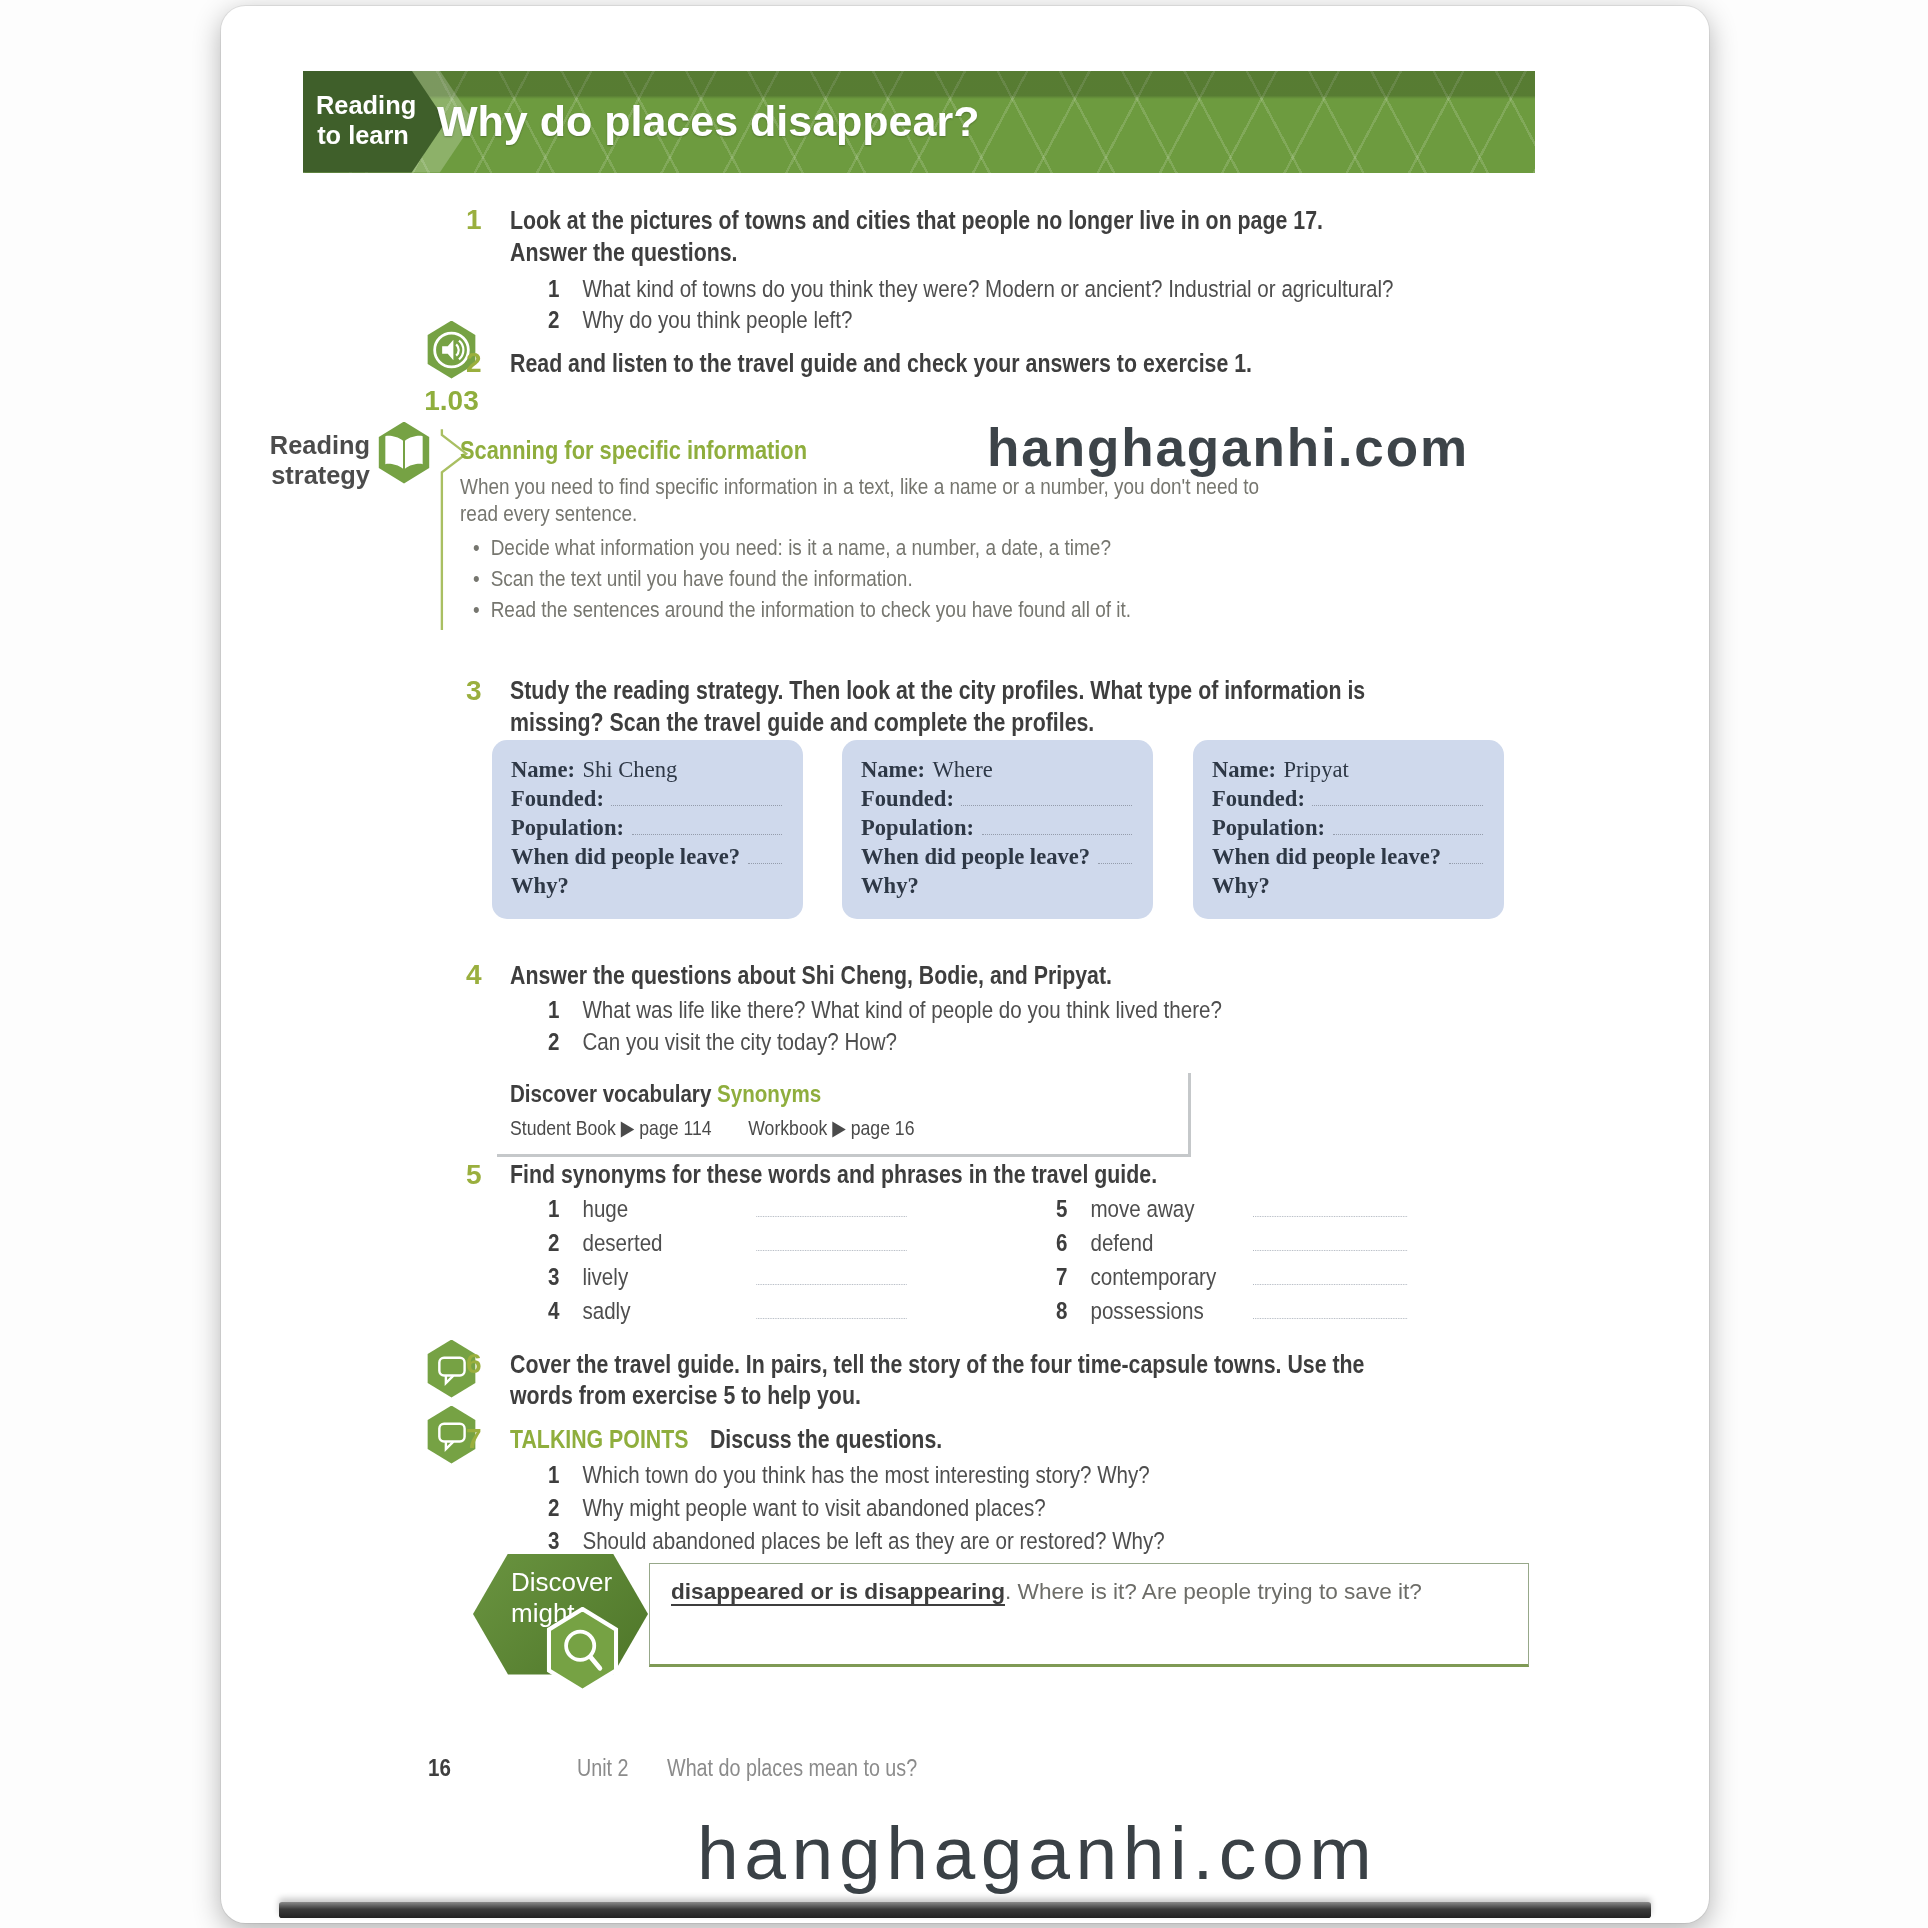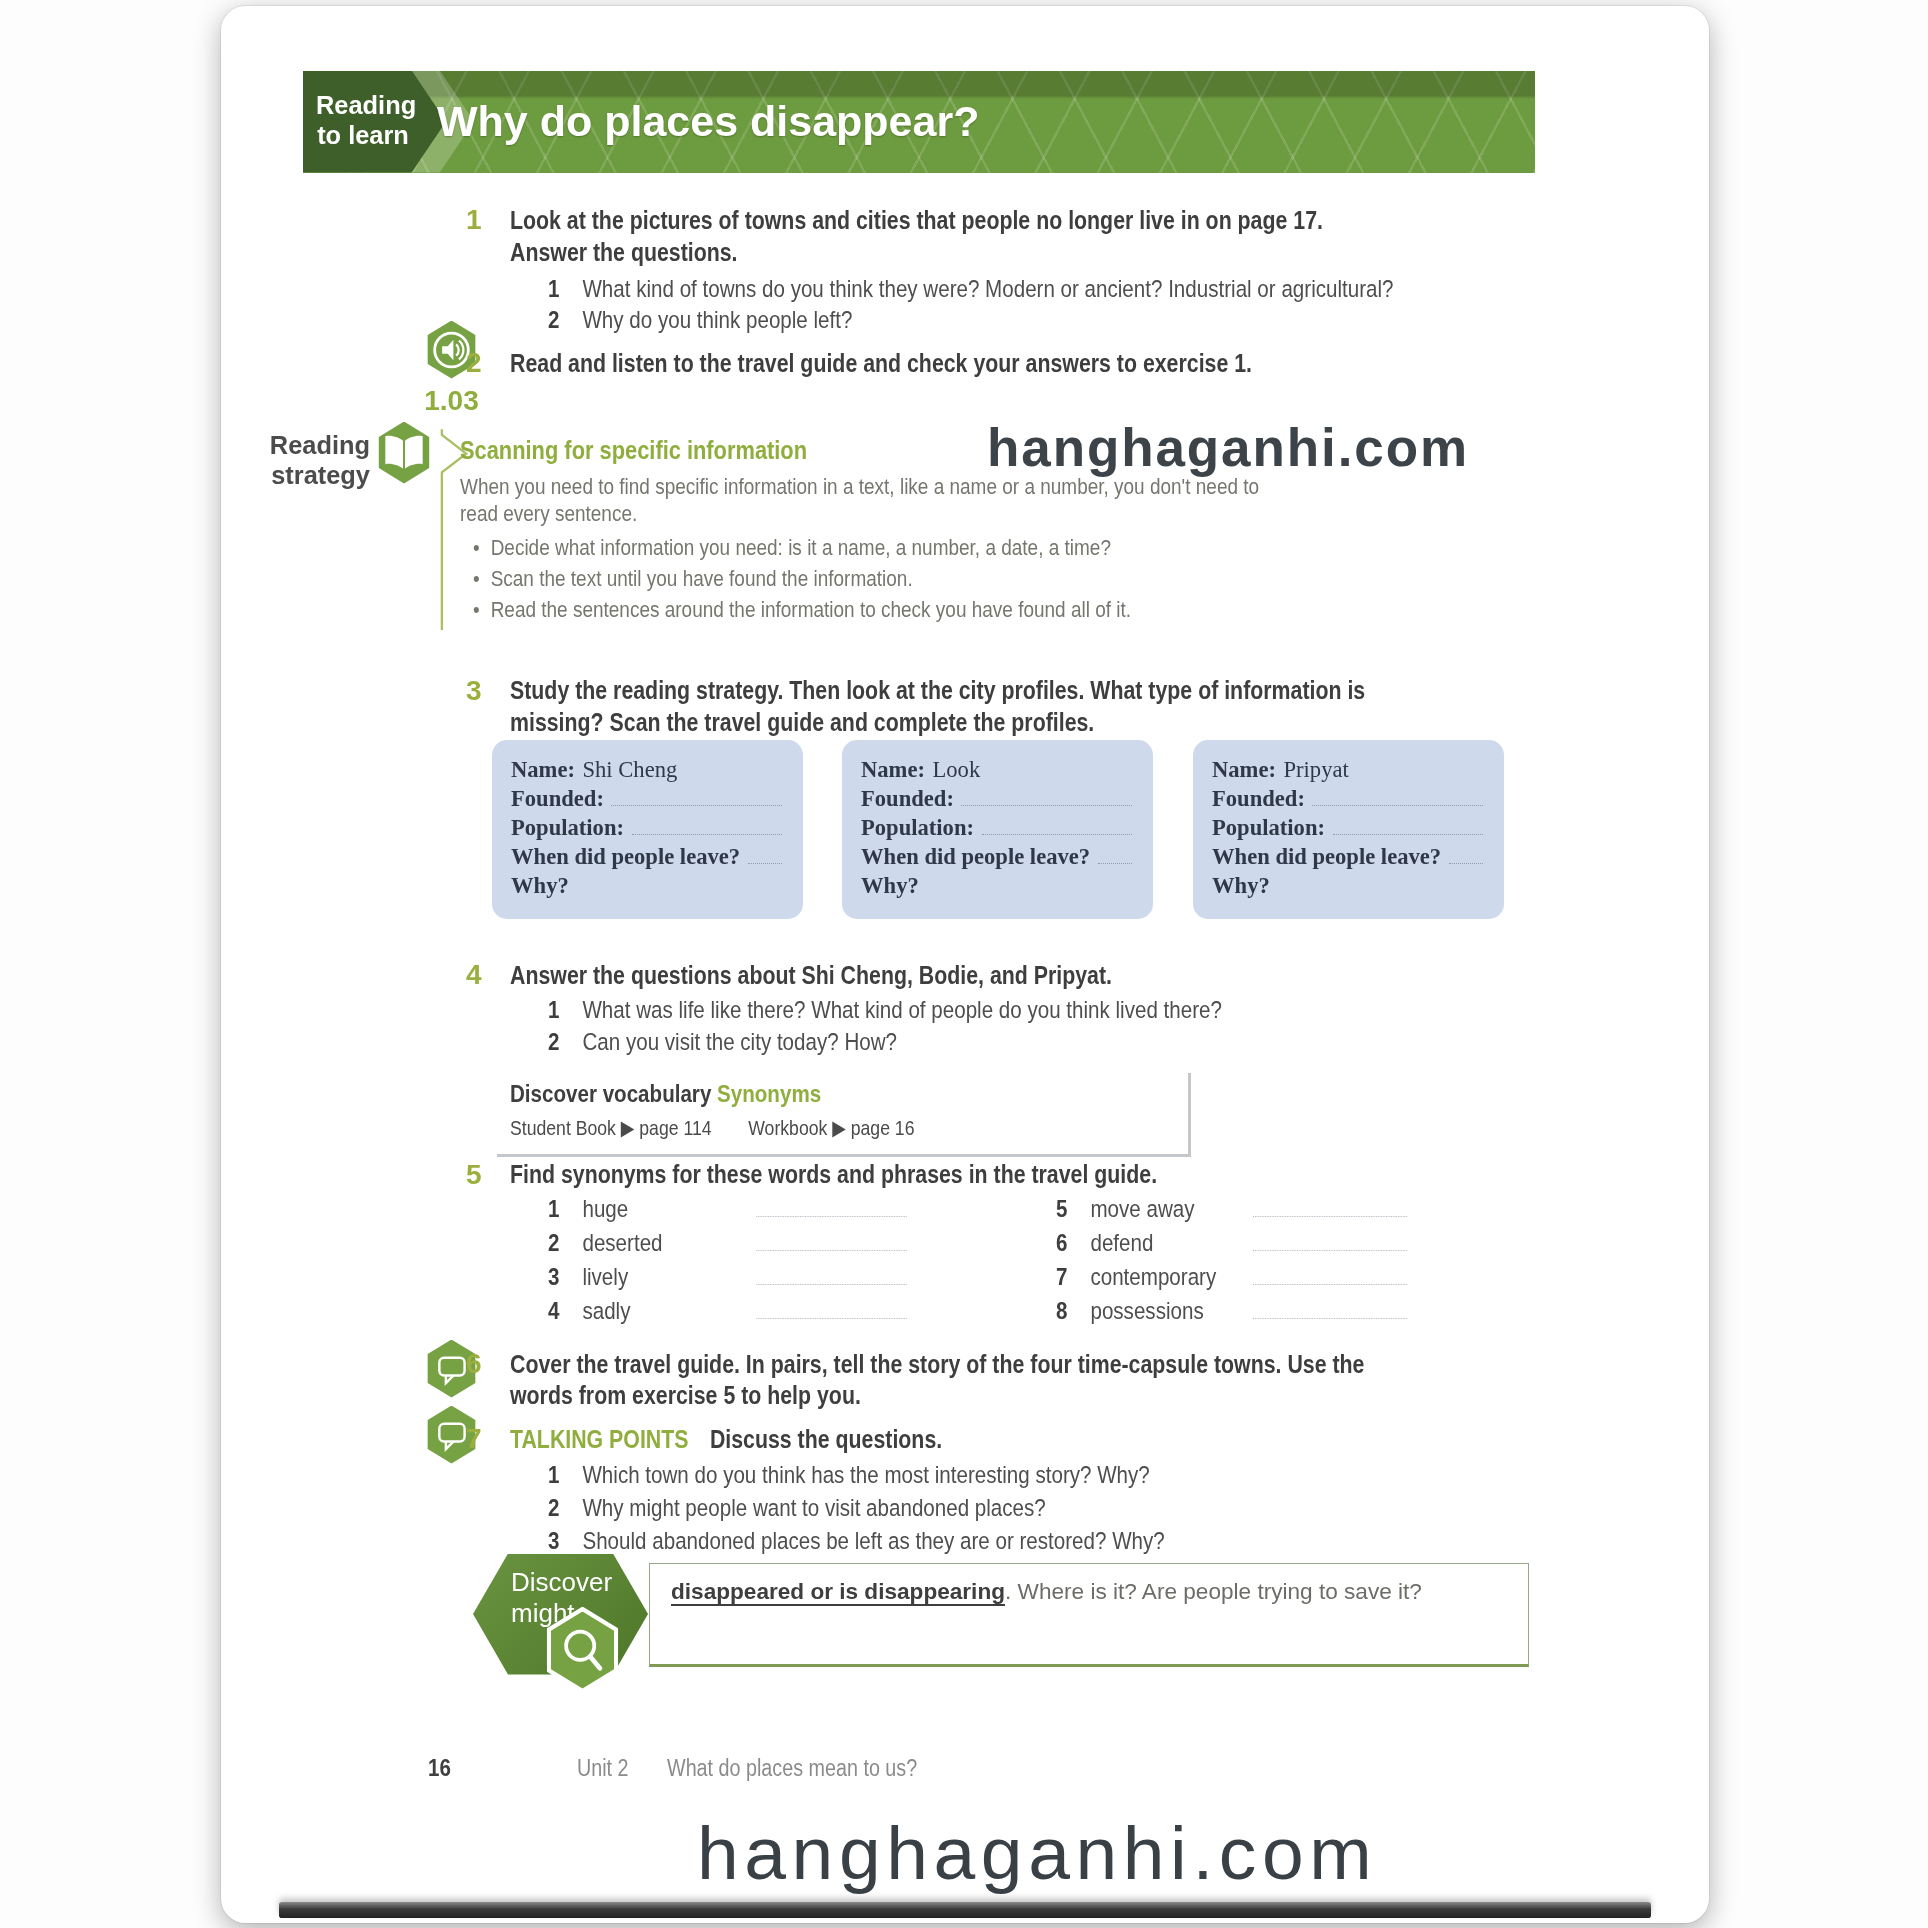--- a/index.html
+++ b/index.html
@@ -151,21 +151,21 @@
         <b>When did people leave?</b>
         <span class="lead"></span>
       </div>
     <div class="row">
         <b>Why?</b>
       </div>
   </div>
   <div class="abs card" style="left:621px;top:734px;">
     <div class="row">
         <b>Name:</b>
-        <span class="val">Look</span>
+        <span class="val">Where</span>
       </div>
     <div class="row">
         <b>Founded:</b>
         <span class="lead"></span>
       </div>
     <div class="row">
         <b>Population:</b>
         <span class="lead"></span>
       </div>
     <div class="row">

